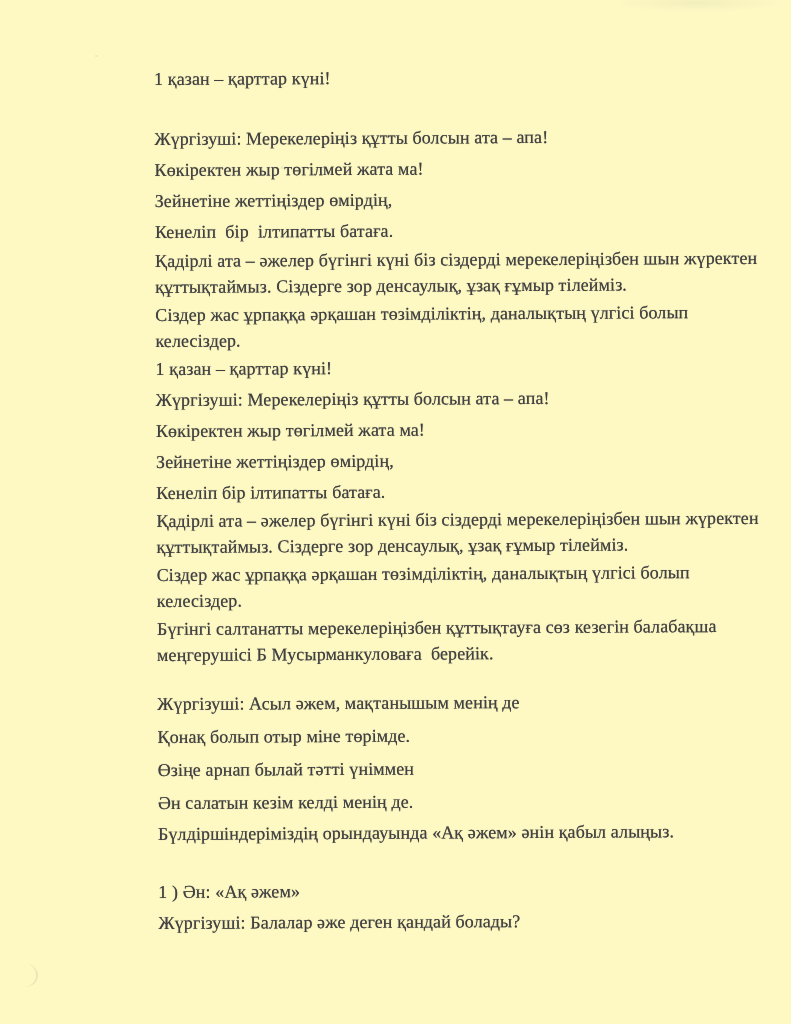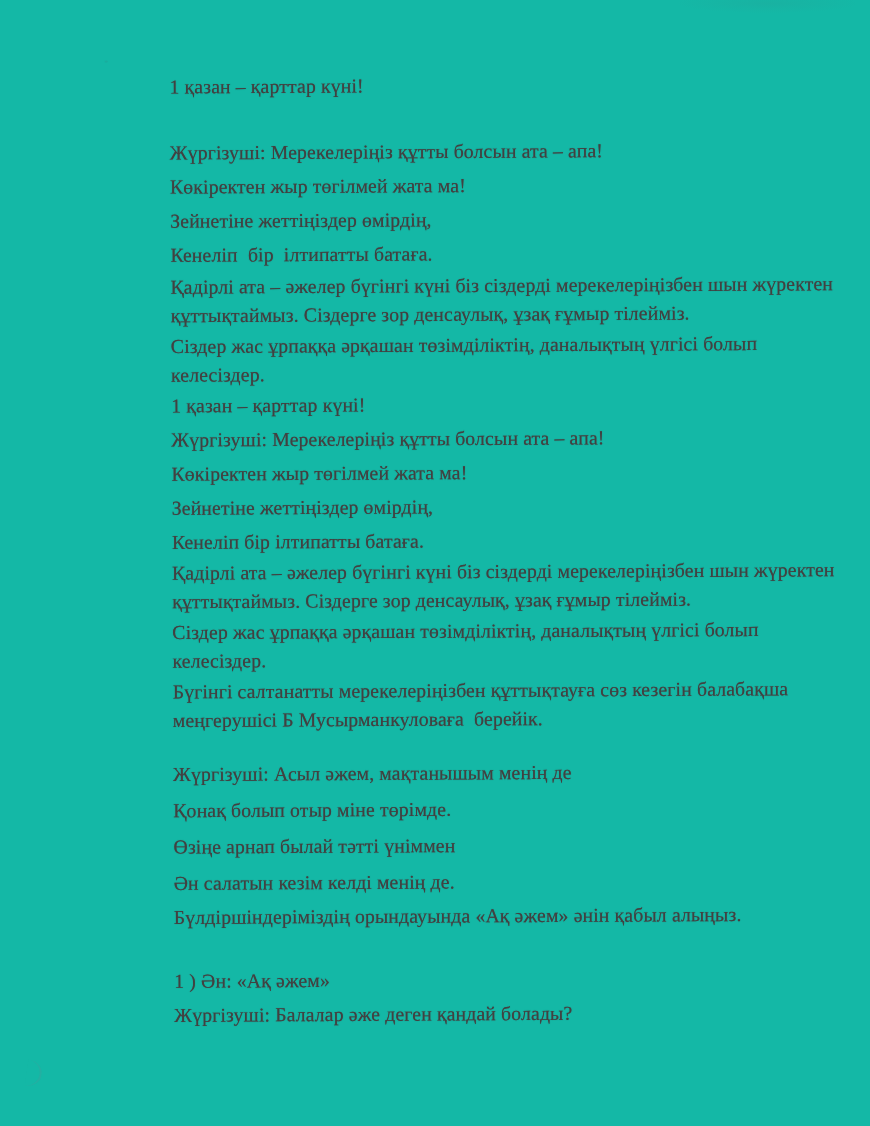--- a/index.html
+++ b/index.html
@@ -4,21 +4,21 @@
 <style>
   html, body {
     margin: 0;
     padding: 0;
     background: #ffffff;
   }
   .page {
     position: relative;
     width: 791px;
     height: 1024px;
-    background: #14b8a6;
+    background: #fef9c3;
     overflow: hidden;
     font-family: "Liberation Serif", "DejaVu Serif", serif;
   }
   .content {
     position: absolute;
     left: 154px;
     top: 66px;
     width: 600px;
     transform: rotate(-0.3deg);
     transform-origin: left top;

